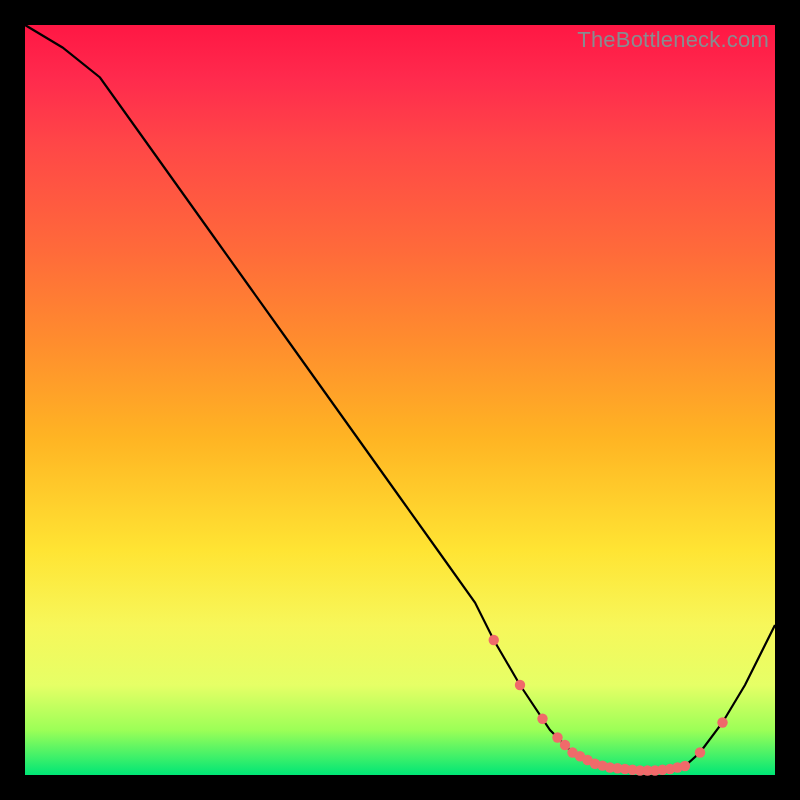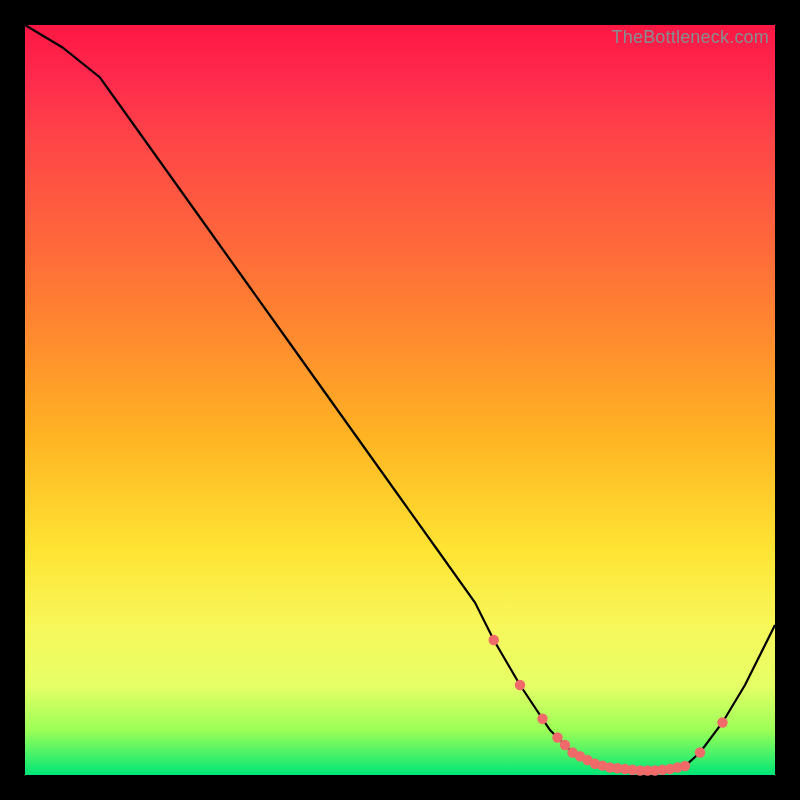--- a/index.html
+++ b/index.html
@@ -36,21 +36,21 @@
       #e6ff66 88%,
       #9cff57 94%,
       #00e676 100%
     );
   }
   .watermark {
     position: absolute;
     top: 2px;
     right: 6px;
     color: #888c90;
-    font-size: 18px;
+    font-size: 22px;
     letter-spacing: 0.2px;
     font-weight: 400;
     user-select: none;
   }
   svg.overlay {
     position: absolute;
     left: 0;
     top: 0;
     width: 750px;
     height: 750px;

